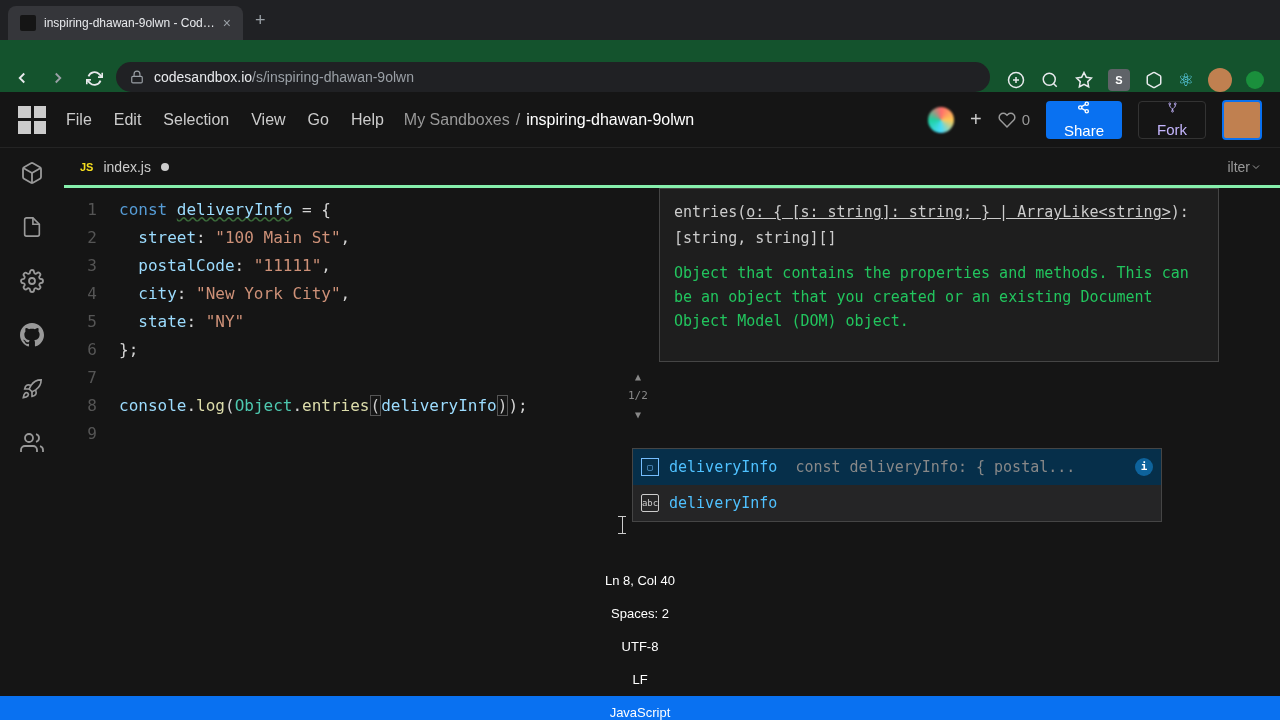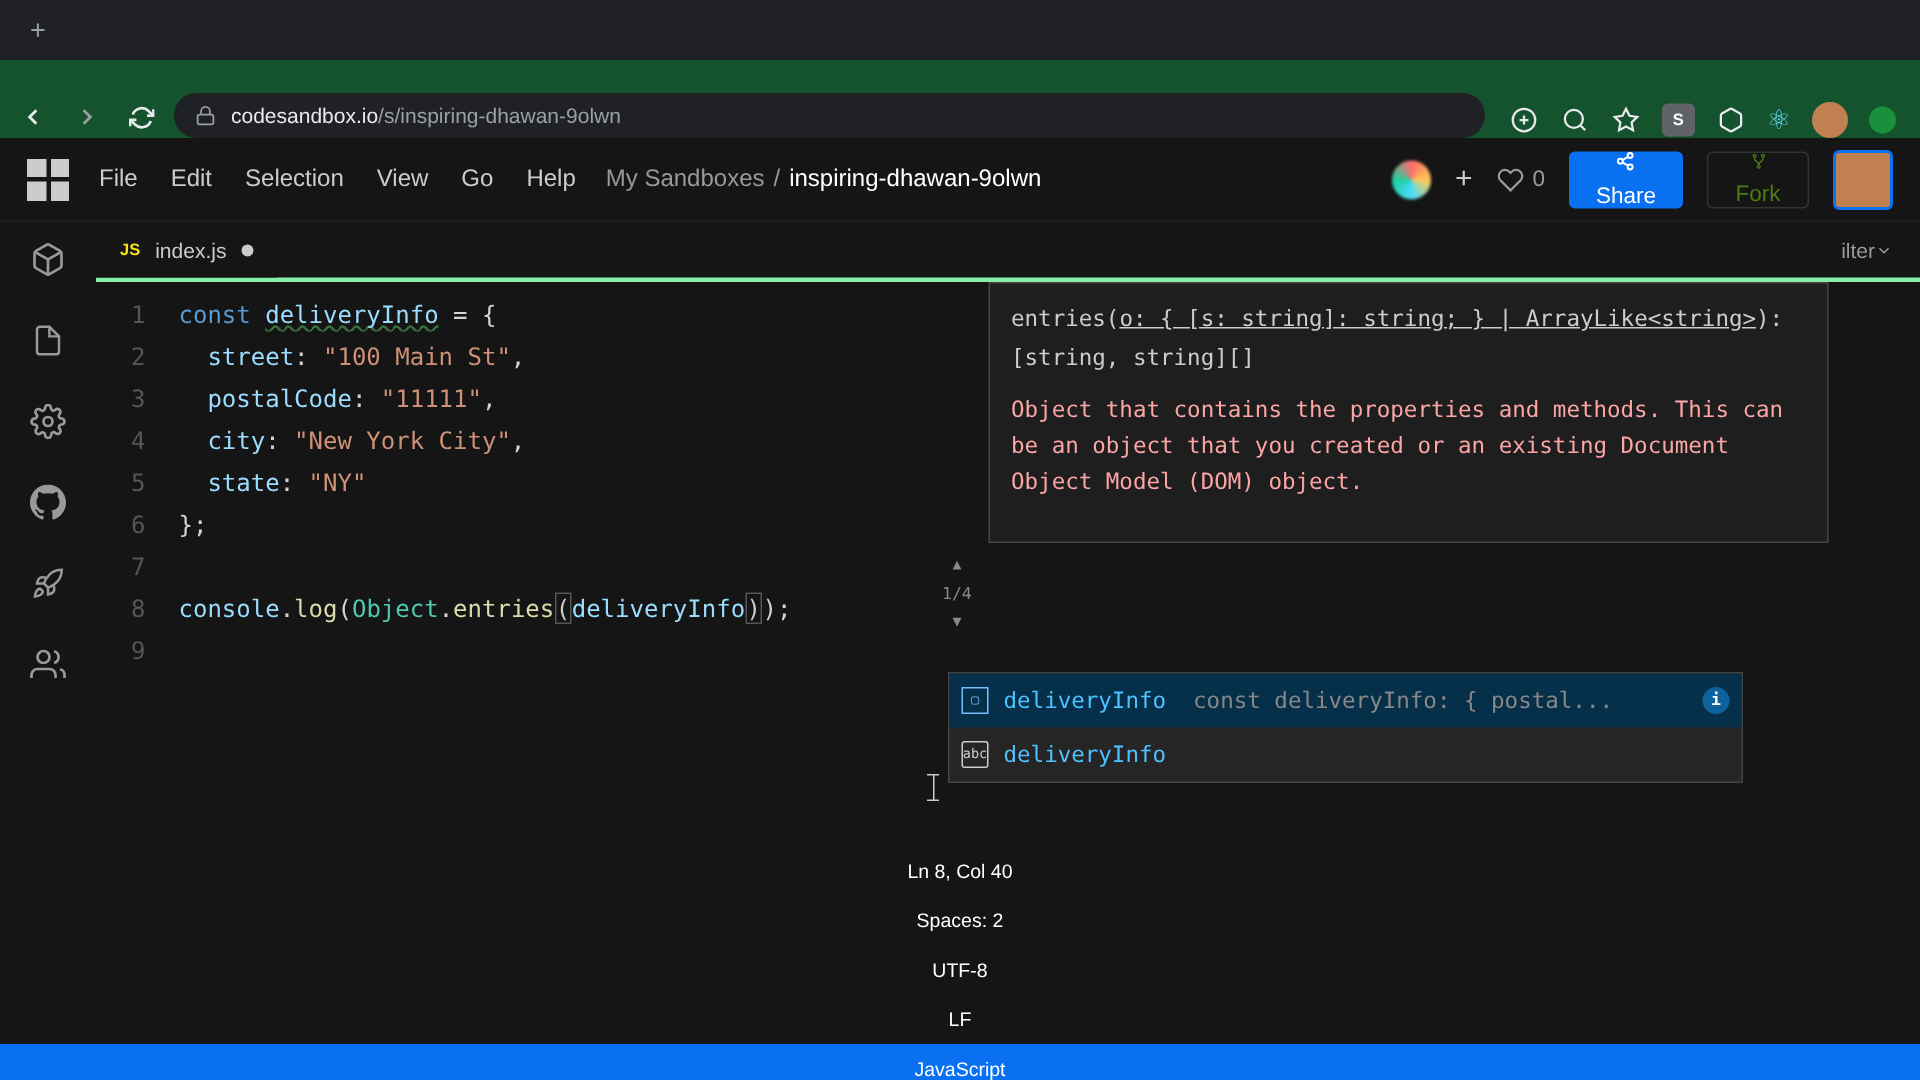--- a/index.html
+++ b/index.html
@@ -91,21 +91,21 @@
 .breadcrumb { display: flex; align-items: center; gap: 6px; color: #999; font-size: 16px; }
 .breadcrumb .current { color: #fff; }
 .header-right { margin-left: auto; display: flex; align-items: center; gap: 16px; }
 .heart { display: flex; align-items: center; gap: 6px; color: #999; font-size: 15px; }
 .btn {
   height: 38px; padding: 0 18px; border-radius: 4px;
   display: flex; align-items: center; gap: 8px;
   font-size: 15px; font-weight: 500; flex-direction: column;
 }
 .btn-share { background: #0971f1; color: #fff; }
-.btn-fork { background: transparent; color: #4d7c0f; border: 1px solid #333; }
+.btn-fork { background: transparent; color: #c4b5fd; border: 1px solid #333; }
 .user-avatar { width: 40px; height: 40px; border-radius: 4px; border: 2px solid #0971f1; background: #c08050; }
 .colorful-icon {
   width: 26px; height: 26px; position: relative;
 }
 .colorful-icon::before {
   content: ""; position: absolute; inset: 0;
   background: conic-gradient(#ff6b6b, #feca57, #48dbfb, #1dd1a1, #ff6b6b);
   border-radius: 50%; filter: blur(1px);
 }
 .plus-icon { color: #ccc; font-size: 20px; font-weight: 300; }
@@ -158,21 +158,21 @@
   width: 560px;
   background: #1e1e1e;
   border: 1px solid #454545;
   padding: 10px 14px 14px;
   font-size: 15px;
   color: #ccc;
   z-index: 5;
 }
 .hover-sig { font-family: "Menlo", monospace; font-size: 15px; line-height: 26px; margin-bottom: 10px; }
 .hover-sig-u { text-decoration: underline; }
-.hover-desc { color: #fca5a5; margin-bottom: 14px; line-height: 24px; }
+.hover-desc { color: #22c55e; margin-bottom: 14px; line-height: 24px; }
 .hover-nav {
   position: absolute; left: -32px; top: 183px;
   display: flex; flex-direction: column; align-items: center;
   color: #888; font-size: 11px;
 }
 .hover-nav .arrow { font-size: 10px; line-height: 10px; }
 
 
 .autocomplete {
   position: absolute;
@@ -208,20 +208,25 @@
   height: 24px; background: #0971f1;
   display: flex; align-items: center; justify-content: flex-end;
   padding: 0 18px; gap: 18px;
   color: #fff; font-size: 13px; flex-direction: column;
 }
 </style>
 </head>
 <body>
 
 <div class="browser-tabs">
+  <div class="browser-tab">
+    <div class="favicon"></div>
+    <span>inspiring-dhawan-9olwn - Cod…</span>
+    <span class="tab-close">×</span>
+  </div>
   <div class="new-tab">+</div>
 </div>
 
 <div class="browser-toolbar">
   <div class="nav-btn active">
     <svg width="18" height="18" viewBox="0 0 24 24" fill="none" stroke="currentColor" stroke-width="2.5">
         <path d="M15 18l-6-6 6-6"></path>
       </svg>
   </div>
   <div class="nav-btn">
@@ -415,21 +420,21 @@
           <span class="code-content"><span class="var">console</span><span class="punct">.</span><span class="fn">log</span><span class="punct">(</span><span class="obj">Object</span><span class="punct">.</span><span class="method">entries</span><span class="bracket-hl">(</span><span class="var">deliveryInfo</span><span class="bracket-hl">)</span><span class="punct">);</span></span>
         </div>
       <div class="line">
           <span class="gutter">9</span>
           <span class="code-content"></span>
         </div>
 
       <div class="hover-tip">
         <div class="hover-nav">
           <span class="arrow">▲</span>
-          <span>1/4</span>
+          <span>1/2</span>
           <span class="arrow">▼</span>
         </div>
         <div class="hover-sig"><span>entries(</span><span class="hover-sig-u">o: { [s: string]: string; } | ArrayLike&lt;string&gt;</span><span>): [string, string][]</span></div>
         <div class="hover-desc">Object that contains the properties and methods. This can be an object that you created or an existing Document Object Model (DOM) object.</div>
       </div>
 
       <div class="autocomplete">
         <div class="ac-row selected">
           <div class="ac-icon">▢</div>
           <span class="ac-name">deliveryInfo</span>

